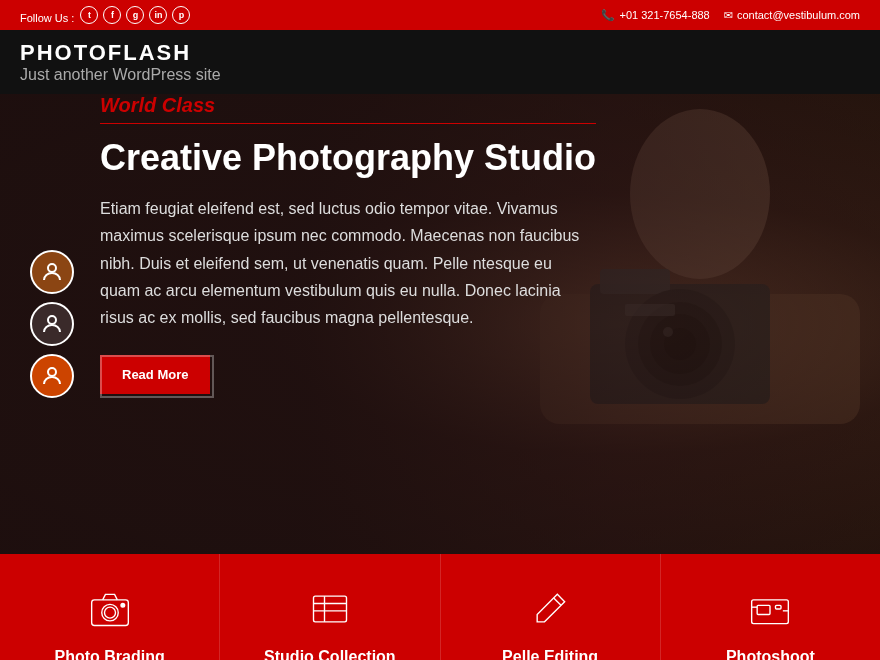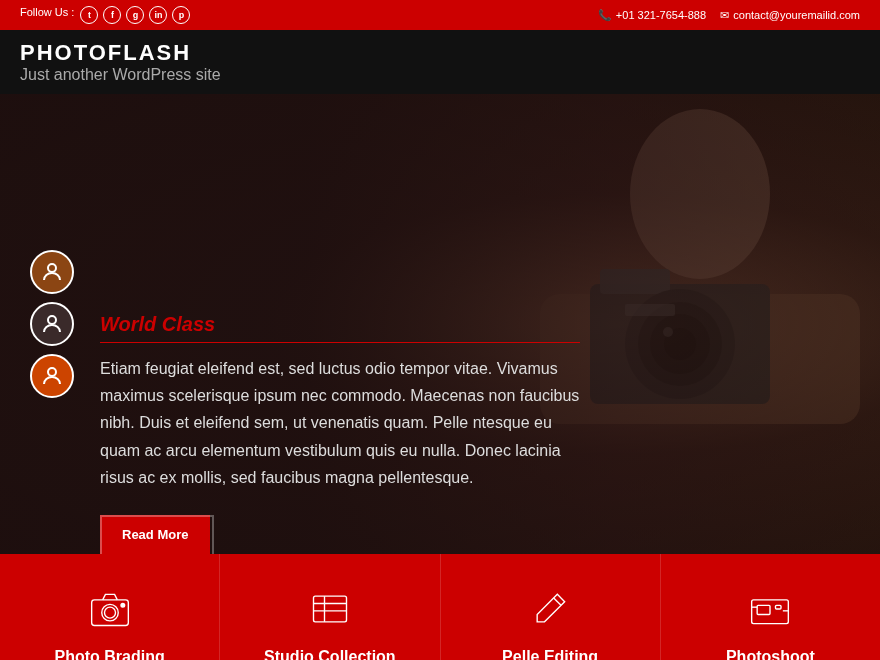--- a/index.html
+++ b/index.html
@@ -8,21 +8,21 @@
     
     .top-bar {
       background: #cc0000;
       color: white;
       font-size: 11px;
       padding: 6px 20px;
       display: flex;
       align-items: center;
       justify-content: space-between;
     }
-    .top-bar-left { display: flex; align-items: flex-start; gap: 6px; }
+    .top-bar-left { display: flex; align-items: flex-end; gap: 6px; }
     .top-bar-right { display: flex; align-items: center; gap: 14px; }
     .social-icons { display: flex; gap: 5px; }
     .social-icon {
       width: 18px; height: 18px;
       border: 1.5px solid white;
       border-radius: 50%;
       display: flex; align-items: center; justify-content: center;
       font-size: 9px; font-weight: bold; color: white;
       cursor: pointer;
     }
@@ -48,21 +48,21 @@
     .nav-item.active { color: #cc0000; }
 
     
     .hero {
       position: relative;
       width: 880px;
       height: 460px;
       background: #3a2a2a;
       overflow: hidden;
       display: flex;
-      align-items: flex-end;
+      align-items: flex-start;
     }
     .hero-bg {
       position: absolute; top: 0; left: 0; right: 0; bottom: 0;
       background: linear-gradient(to right, rgba(30,15,15,0.85) 35%, rgba(40,20,20,0.5) 70%, rgba(50,30,20,0.3) 100%);
       z-index: 1;
     }
     .hero-content {
       position: relative;
       z-index: 2;
       padding-left: 100px;
@@ -178,21 +178,21 @@
       <div class="social-icon">p</div>
     </div>
   </div>
   <div class="top-bar-right">
     <div class="contact-item">
       <span>📞</span>
       <span>+01 321-7654-888</span>
     </div>
     <div class="contact-item">
       <span>✉</span>
-      <span>contact@youremailid.com</span>
+      <span>contact@vestibulum.com</span>
     </div>
   </div>
 </div>
 
 <div class="header">
   <div class="logo">
     <div class="logo-title">PHOTOFLASH</div>
     <div class="logo-sub">Just another WordPress site</div>
   </div>
 </div>
@@ -241,20 +241,21 @@
       <svg viewBox="0 0 24 24" fill="none" stroke="white" stroke-width="2">
         <circle cx="12" cy="8" r="4"></circle>
           <path d="M4 20c0-4 3.6-7 8-7s8 3 8 7"></path>
       </svg>
     </div>
   </div>
 
   <div class="hero-content">
     <div class="hero-eyebrow">World Class</div>
     <hr class="hero-divider">
+    <h1 class="hero-title">Creative Photography Studio</h1>
     <p class="hero-desc">Etiam feugiat eleifend est, sed luctus odio tempor vitae. Vivamus maximus scelerisque ipsum nec commodo. Maecenas non faucibus nibh. Duis et eleifend sem, ut venenatis quam. Pelle ntesque eu quam ac arcu elementum vestibulum quis eu nulla. Donec lacinia risus ac ex mollis, sed faucibus magna pellentesque.</p>
     <button class="read-more-btn">Read More</button>
   </div>
 </div>
 
 <div class="services">
 
   <div class="service-card">
     <div class="service-icon">
       <svg viewBox="0 0 48 48" xmlns="http://www.w3.org/2000/svg" stroke="white" fill="none" stroke-width="2">

